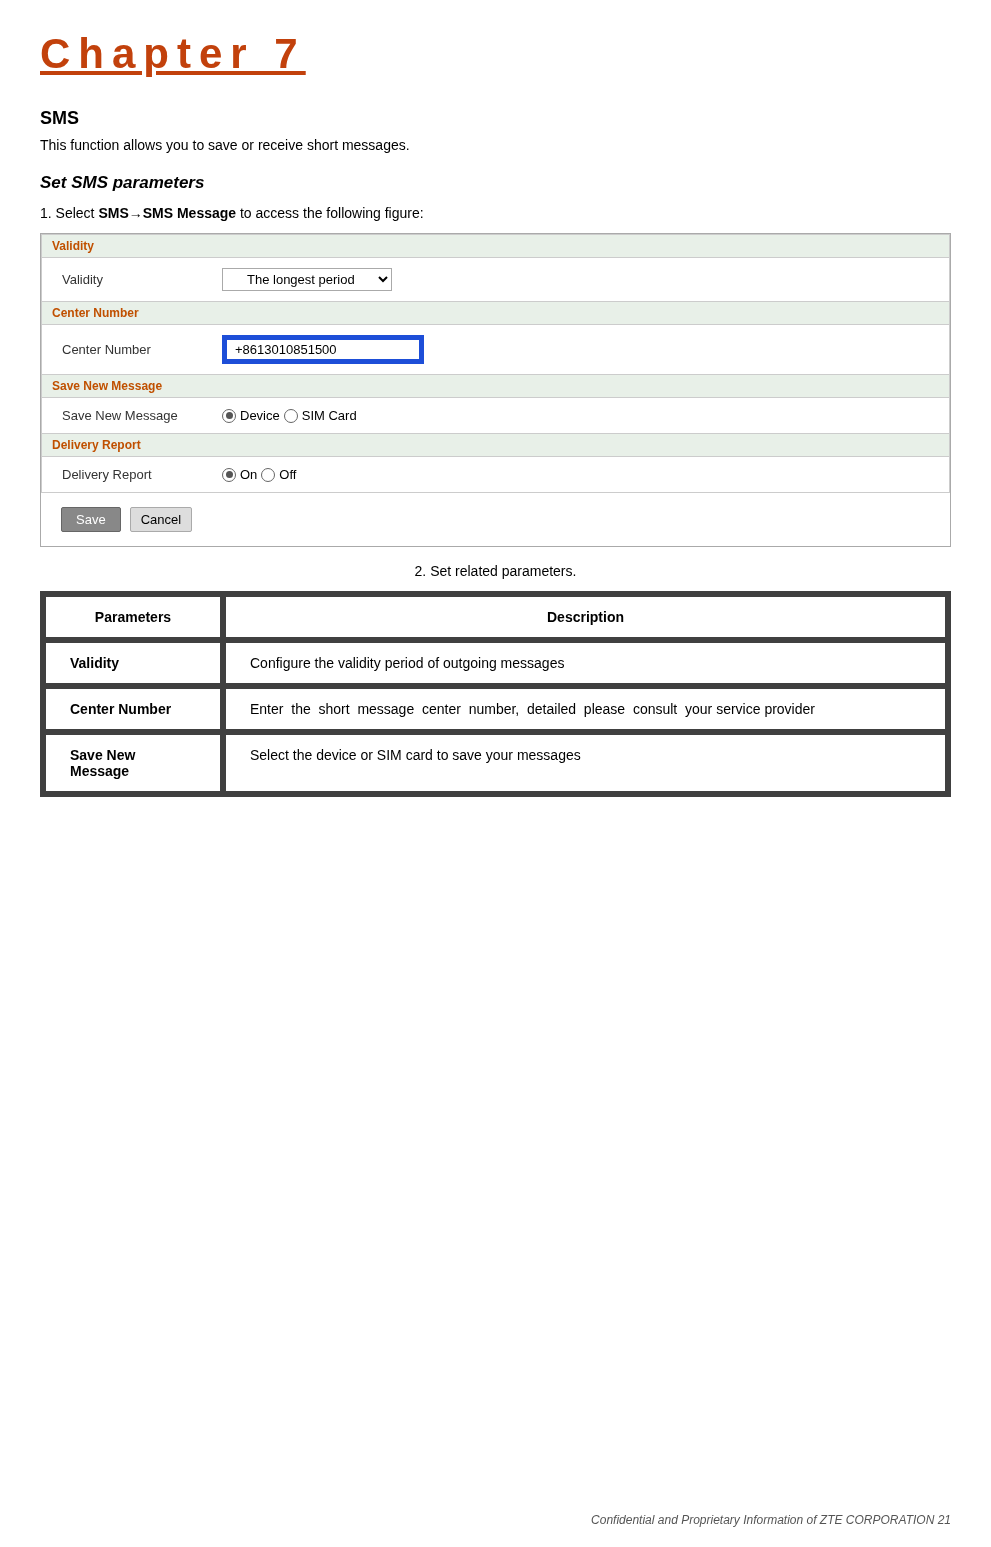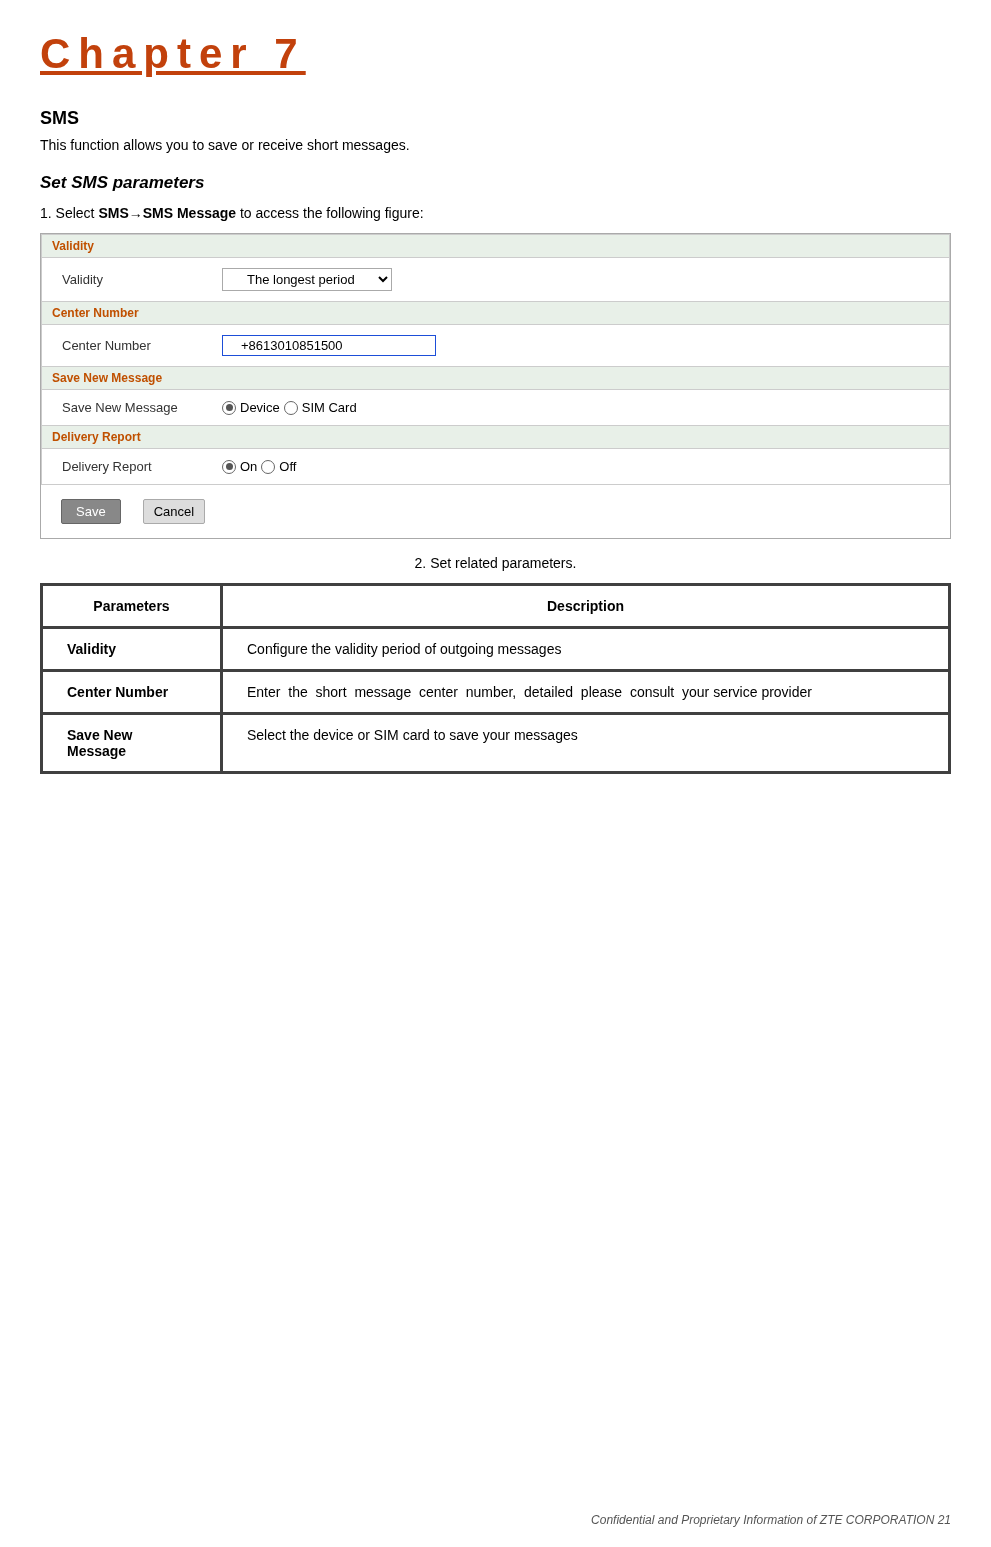--- a/index.html
+++ b/index.html
@@ -89,22 +89,22 @@
 
     .figure-select {
       border: 1px solid #aaa;
       padding: 2px 20px;
       font-size: 13px;
       background: #fff;
       min-width: 140px;
     }
 
     .figure-input {
-      border: 1px solid #1d4ed8;
-      padding: 2px 18px;
+      border: 5px solid #1d4ed8;
+      padding: 2px 8px;
       font-size: 13px;
       background: #fff;
       min-width: 140px;
     }
 
     .radio-group {
       display: flex;
       align-items: center;
       gap: 4px;
     }
@@ -130,21 +130,21 @@
       content: '';
       width: 7px;
       height: 7px;
       border-radius: 50%;
       background: #555;
     }
 
     .btn-row {
       padding: 14px 20px;
       display: flex;
-      gap: 22px;
+      gap: 9px;
     }
 
     .btn-save {
       background: #888;
       color: #fff;
       border: 1px solid #666;
       padding: 4px 14px;
       font-size: 13px;
       cursor: pointer;
       border-radius: 2px;
@@ -162,21 +162,21 @@
 
     
     .param-table {
       border-collapse: collapse;
       width: 100%;
       margin-top: 12px;
       margin-bottom: 20px;
     }
 
     .param-table th, .param-table td {
-      border: 3px solid #404040;
+      border: 6px solid #404040;
       padding: 12px 24px;
       vertical-align: top;
       font-size: 14px;
     }
 
     .param-table th {
       font-weight: bold;
       background: #fff;
       font-size: 14px;
     }

